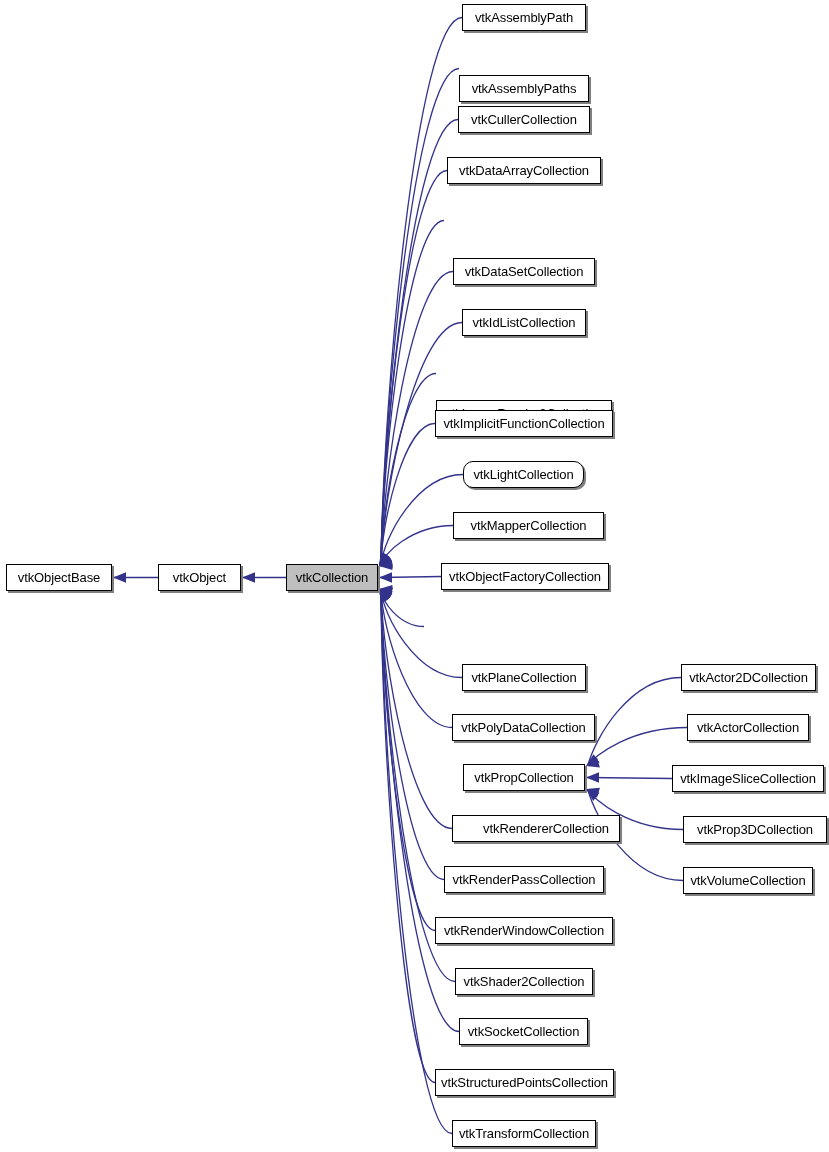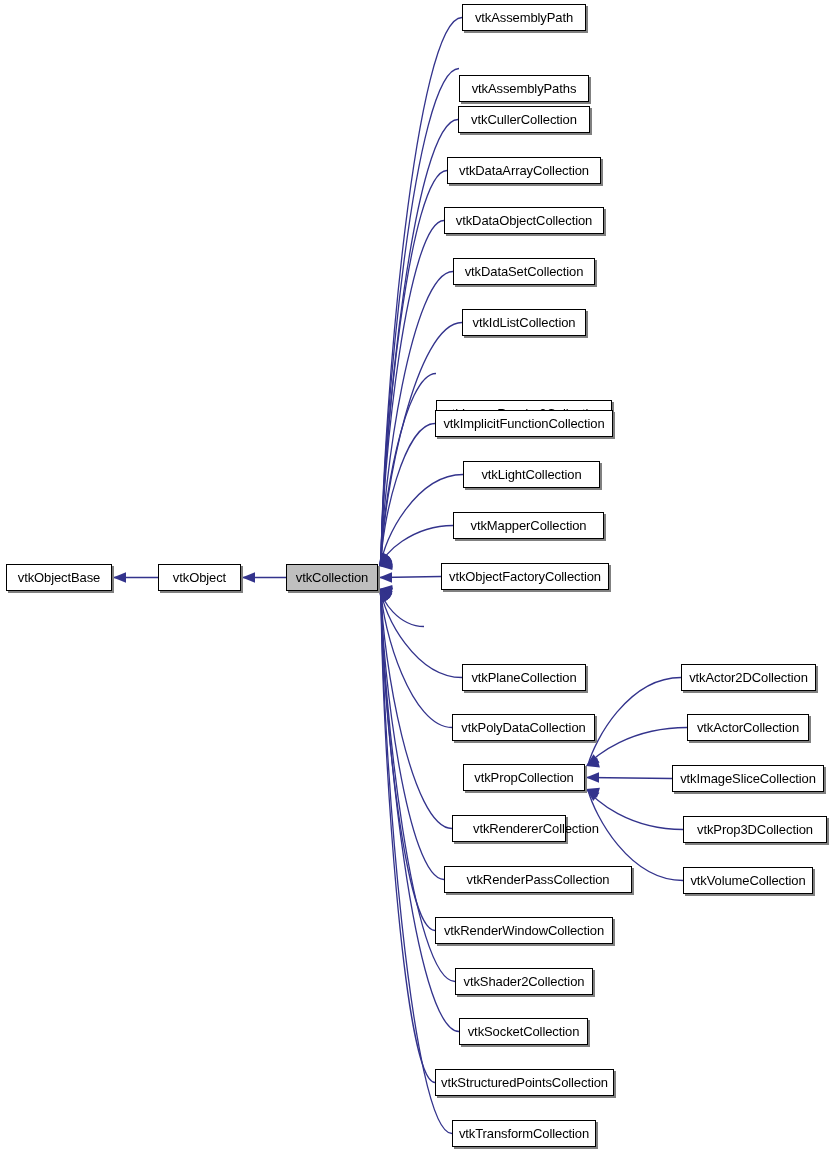--- a/index.html
+++ b/index.html
@@ -107,32 +107,31 @@
       <polygon points="0,0 13,-5.2 13,5.2" fill="#33338c" transform="translate(586,789) rotate(37)"></polygon>
     </svg>
 <div class="node" style="left: 6px; top: 564px; width: 106px; text-align: center;">vtkObjectBase</div>
     <div class="node" style="left: 158px; top: 564px; width: 83px;">vtkObject</div>
     <div class="node current" style="left: 286px; top: 564px; width: 92px;">vtkCollection</div>
     <div class="node" style="left: 463px; top: 764px; width: 122px;">vtkPropCollection</div>
     <div class="node" style="left: 462px; top: 4px; width: 124px;">vtkAssemblyPath</div>
     <div class="node" style="left: 459px; top: 55px; width: 130px; margin-top: 20px;">vtkAssemblyPaths</div>
     <div class="node" style="left: 458px; top: 106px; width: 132px;">vtkCullerCollection</div>
     <div class="node" style="left: 447px; top: 157px; width: 154px;">vtkDataArrayCollection</div>
-    <div class="node" style="left: 444px; top: 207px; width: 160px;">vtkDataObjectCollection</div>
     <div class="node" style="left: 453px; top: 258px; width: 142px;">vtkDataSetCollection</div>
     <div class="node" style="left: 462px; top: 309px; width: 124px;">vtkIdListCollection</div>
     <div class="node" style="left: 436px; top: 360px; width: 176px; margin-top: 40px;">vtkImageReader2Collection</div>
     <div class="node" style="left: 435px; top: 410px; width: 178px;">vtkImplicitFunctionCollection</div>
-    <div class="node" style="left: 463px; top: 461px; width: 137px;">vtkLightCollection</div>
+    <div class="node" style="left: 463px; top: 461px; width: 121px; border-radius: 10px;">vtkLightCollection</div>
     <div class="node" style="left: 453px; top: 512px; width: 151px;">vtkMapperCollection</div>
     <div class="node" style="left: 441px; top: 563px; width: 168px;">vtkObjectFactoryCollection</div>
     <div class="node" style="left: 462px; top: 664px; width: 124px;">vtkPlaneCollection</div>
     <div class="node" style="left: 452px; top: 714px; width: 143px;">vtkPolyDataCollection</div>
-    <div class="node" style="left: 452px; top: 815px; width: 114px; padding-left: 20px;">vtkRendererCollection</div>
-    <div class="node" style="left: 444px; top: 866px; width: 188px;">vtkRenderPassCollection</div>
+    <div class="node" style="left: 452px; top: 815px; width: 168px; padding-left: 20px;">vtkRendererCollection</div>
+    <div class="node" style="left: 444px; top: 866px; width: 160px;">vtkRenderPassCollection</div>
     <div class="node" style="left: 435px; top: 917px; width: 178px;">vtkRenderWindowCollection</div>
     <div class="node" style="left: 455px; top: 968px; width: 138px;">vtkShader2Collection</div>
     <div class="node" style="left: 459px; top: 1018px; width: 129px;">vtkSocketCollection</div>
     <div class="node" style="left: 435px; top: 1069px; width: 179px;">vtkStructuredPointsCollection</div>
     <div class="node" style="left: 452px; top: 1120px; width: 144px;">vtkTransformCollection</div>
     <div class="node" style="left: 681px; top: 664px; width: 135px;">vtkActor2DCollection</div>
     <div class="node" style="left: 687px; top: 714px; width: 122px;">vtkActorCollection</div>
     <div class="node" style="left: 672px; top: 765px; width: 152px;">vtkImageSliceCollection</div>
     <div class="node" style="left: 683px; top: 816px; width: 144px;">vtkProp3DCollection</div>
     <div class="node" style="left: 683px; top: 867px; width: 130px;">vtkVolumeCollection</div>

